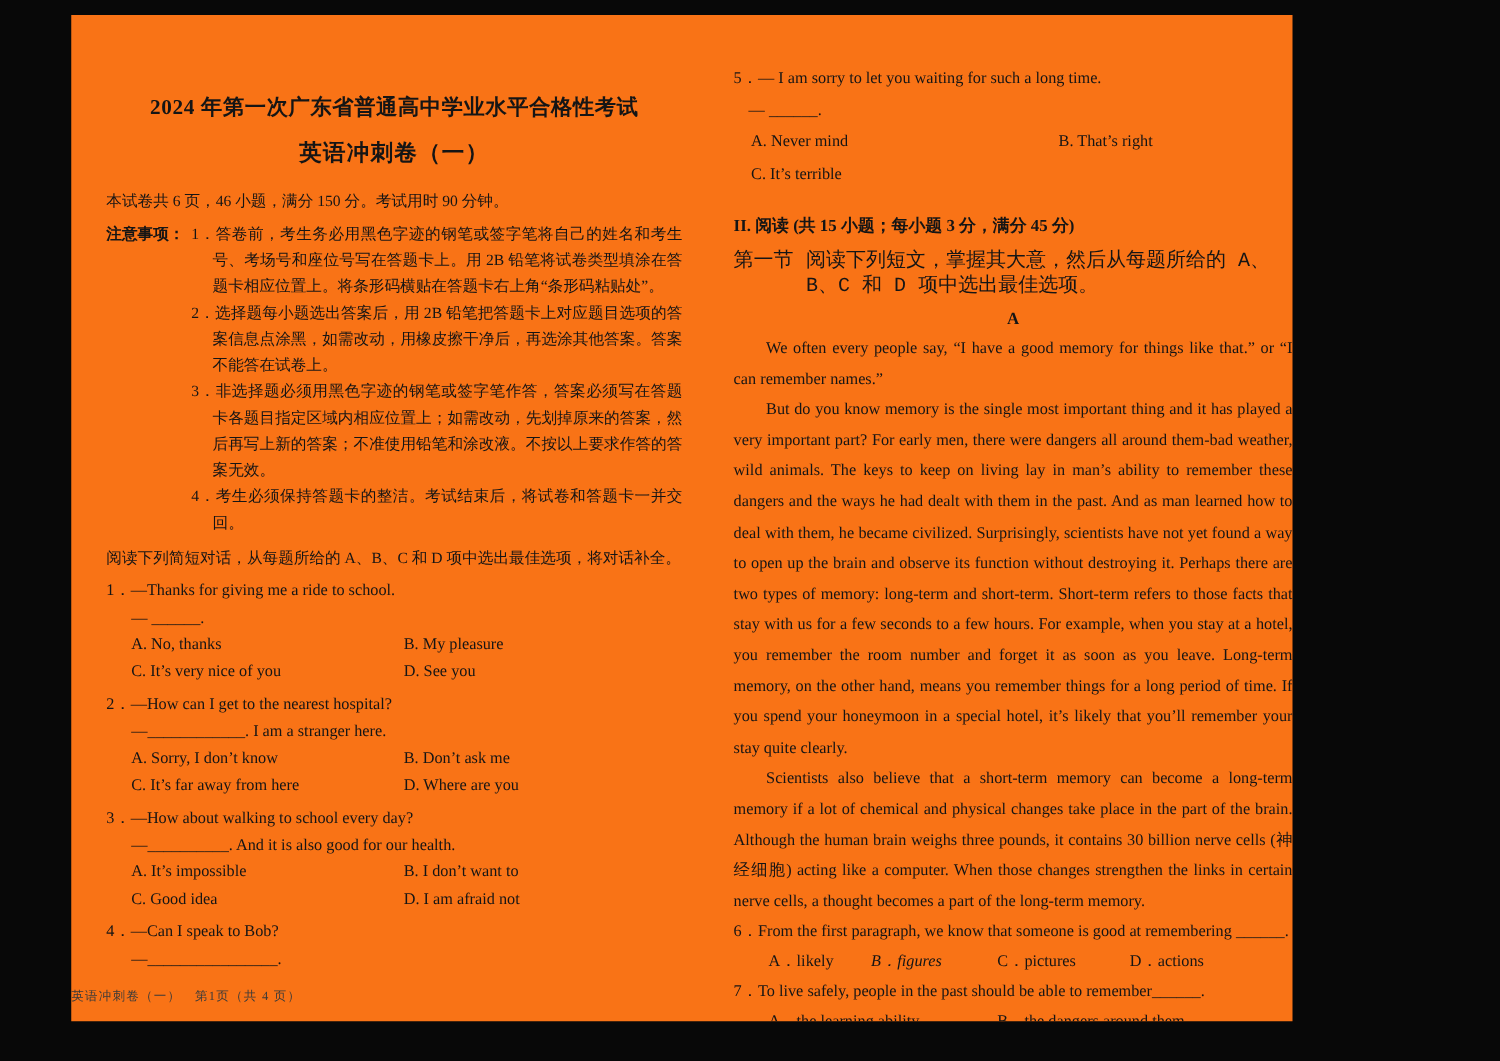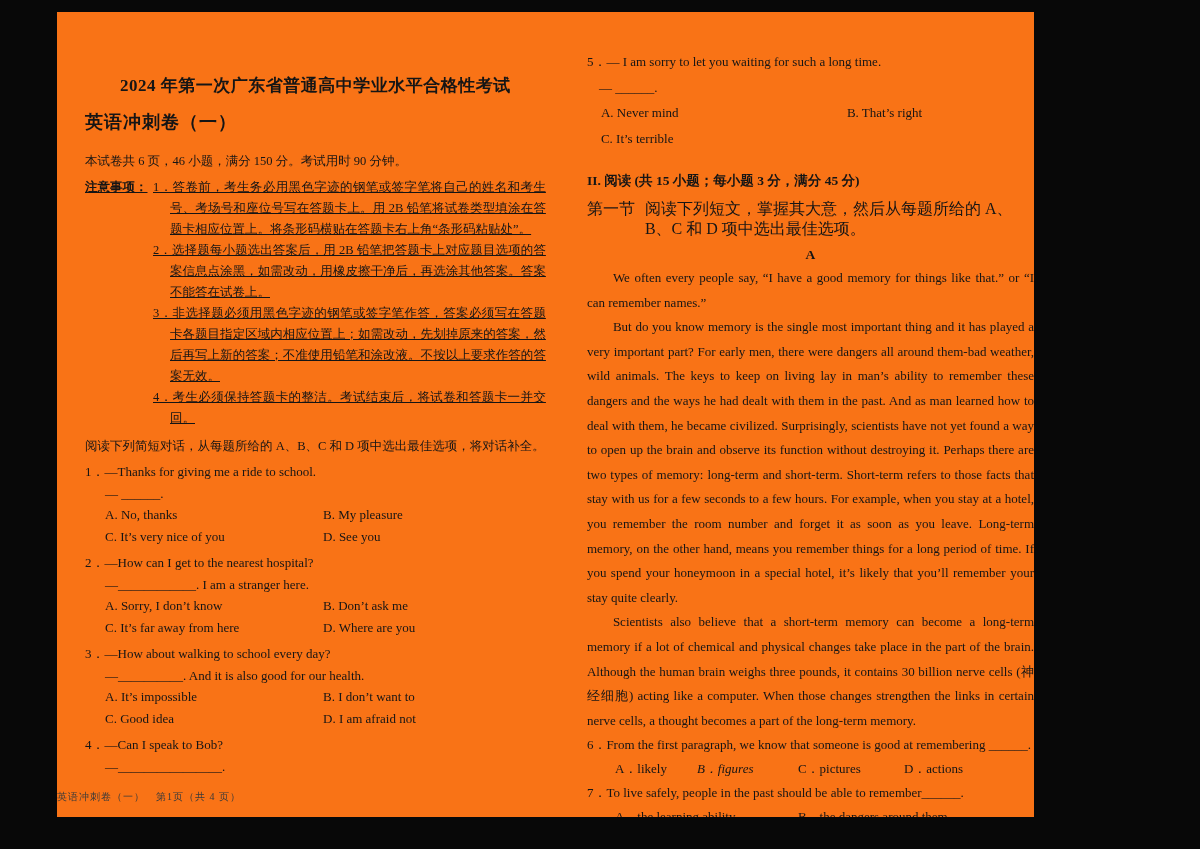--- a/index.html
+++ b/index.html
@@ -11,45 +11,45 @@
   }
   .page{
     position:absolute;left:57px;top:12px;width:977px;height:805px;
     background:#f97316;overflow:hidden;
   }
   .columns{display:flex;}
   .col-left{width:502px;margin-left:28px;padding-top:62px;}
   .col-right{width:487px;margin-left:41px;padding-top:32px;}
 
   .exam-title{font-size:17px;font-weight:bold;text-align:center;line-height:24px;letter-spacing:.5px;}
-  .exam-subtitle{font-size:18px;font-weight:bold;line-height:26px;margin-top:11px;letter-spacing:1px;}
+  .exam-subtitle{font-size:18px;font-weight:bold;text-align:center;line-height:26px;margin-top:11px;letter-spacing:1px;}
   .exam-info{font-size:12.5px;margin-top:17px;line-height:19px;}
 
-  .notes{margin-top:6px;font-size:12.5px;line-height:21px;text-decoration:underline;}
+  .notes{margin-top:6px;font-size:12.5px;line-height:21px;}
   .notes-first{display:flex;}
   .notes-label{font-weight:bold;flex:0 0 68px;}
   .notes-rest{margin-left:68px;}
   .note-item{padding-left:17px;text-indent:-17px;text-align:justify;margin:0;}
 
   .sec-heading{font-size:13.5px;font-weight:bold;margin-top:20px;line-height:20px;}
   .sec1-instr{font-size:12.5px;margin-top:7px;line-height:20px;}
 
   .s1-question{margin-top:5px;font-size:13px;line-height:21.5px;}
   .s1-question p{margin:0;}
   .q-reply{padding-left:20px;}
   .q-options{padding-left:20px;display:grid;grid-template-columns:218px auto;}
 
   .q5{font-size:13px;line-height:25.5px;}
   .q5 p{margin:0;}
   .q5 .q-reply{padding-left:12px;}
   .q5 .q-options{padding-left:14px;grid-template-columns:246px auto;}
 
   .sec2-part{font-size:16px;margin-top:8px;line-height:20px;display:flex;}
   .part-label{flex:0 0 58px;}
-  .part-text{flex:1;}
+  .part-text{flex:1;font-family:Liberation Mono, monospace;}
   .passage-label{text-align:center;font-weight:bold;font-size:13.5px;margin-top:5px;line-height:22px;}
   .passage p{margin:0;font-size:13px;line-height:24.6px;text-align:justify;text-indent:26px;}
 
   .s2-question{font-size:13px;line-height:24px;}
   .s2-question p{margin:0;}
   .q6-options{display:flex;padding-left:28px;}
   .q6-options span:nth-child(1){width:82px;}
   .q6-options span:nth-child(2){width:101px;font-style:italic;}
   .q6-options span:nth-child(3){width:106px;}
   .q7-options{display:grid;grid-template-columns:183px auto;padding-left:28px;}

